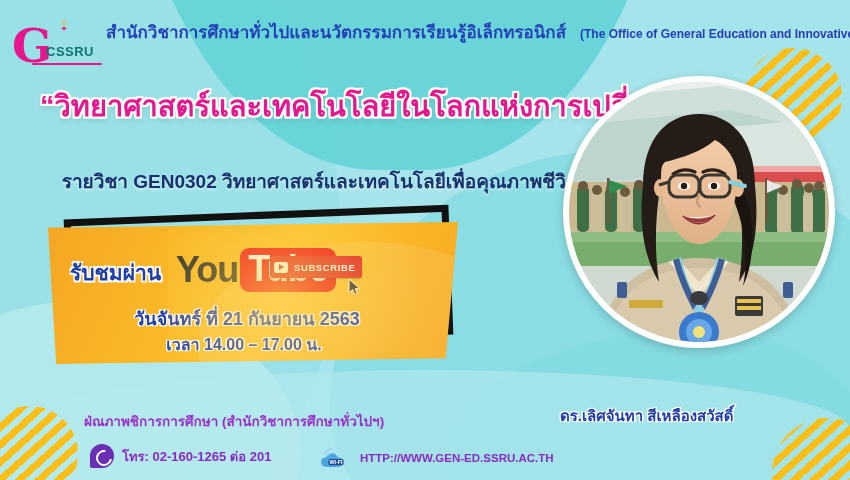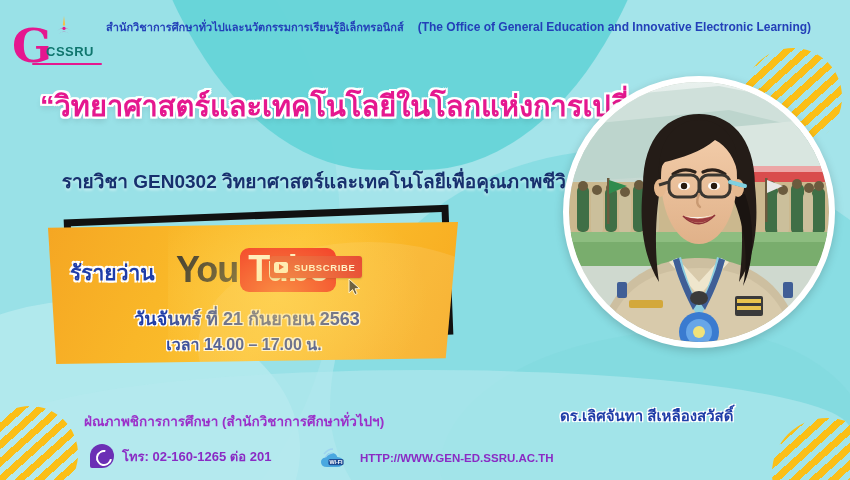--- a/index.html
+++ b/index.html
@@ -92,21 +92,21 @@
   .logo-underline {
     position:absolute; left:24px; top:45px; width:70px; height:2px;
     background:#e5178f; border-radius:2px;
   }
 
   .org-line {
     position:absolute; left:106px; top:18px; width:740px;
     font-size:12.5px; font-weight:bold; color:#2340b8;
     letter-spacing:0px; white-space:nowrap;
   }
-  .org-line .th { font-size:11px; }
+  .org-line .th { font-size:17px; }
   .org-line .en { font-size:12px; margin-left:14px; }
 
   
   .main-title {
     position:absolute; left:40px; top:86px; width:560px;
     text-align:center;
     font-size:29px; font-weight:bold;
     color:#e5178f;
     line-height:40px;
     white-space:nowrap;
@@ -332,21 +332,21 @@
 
   <div class="main-title">“วิทยาศาสตร์และเทคโนโลยีในโลกแห่งการเปลี่ยนแปลง”</div>
   <div class="course-line">รายวิชา GEN0302  วิทยาศาสตร์และเทคโนโลยีเพื่อคุณภาพชีวิต</div>
 
   <div class="black-frame"></div>
 
   <div class="orange-banner">
     <div class="orange-swoop"></div>
 
     <div class="watch-row">
-      <div class="watch-label">รัรายว่าน</div>
+      <div class="watch-label">รับชมผ่าน</div>
 
       <div class="yt-logo">
         <span class="yt-you">You</span>
         <span class="yt-tube-box">
           <span class="yt-tube">Tube</span>
         </span>
       </div>
 
       <div class="subscribe-btn">
         <span class="sub-play"></span>

